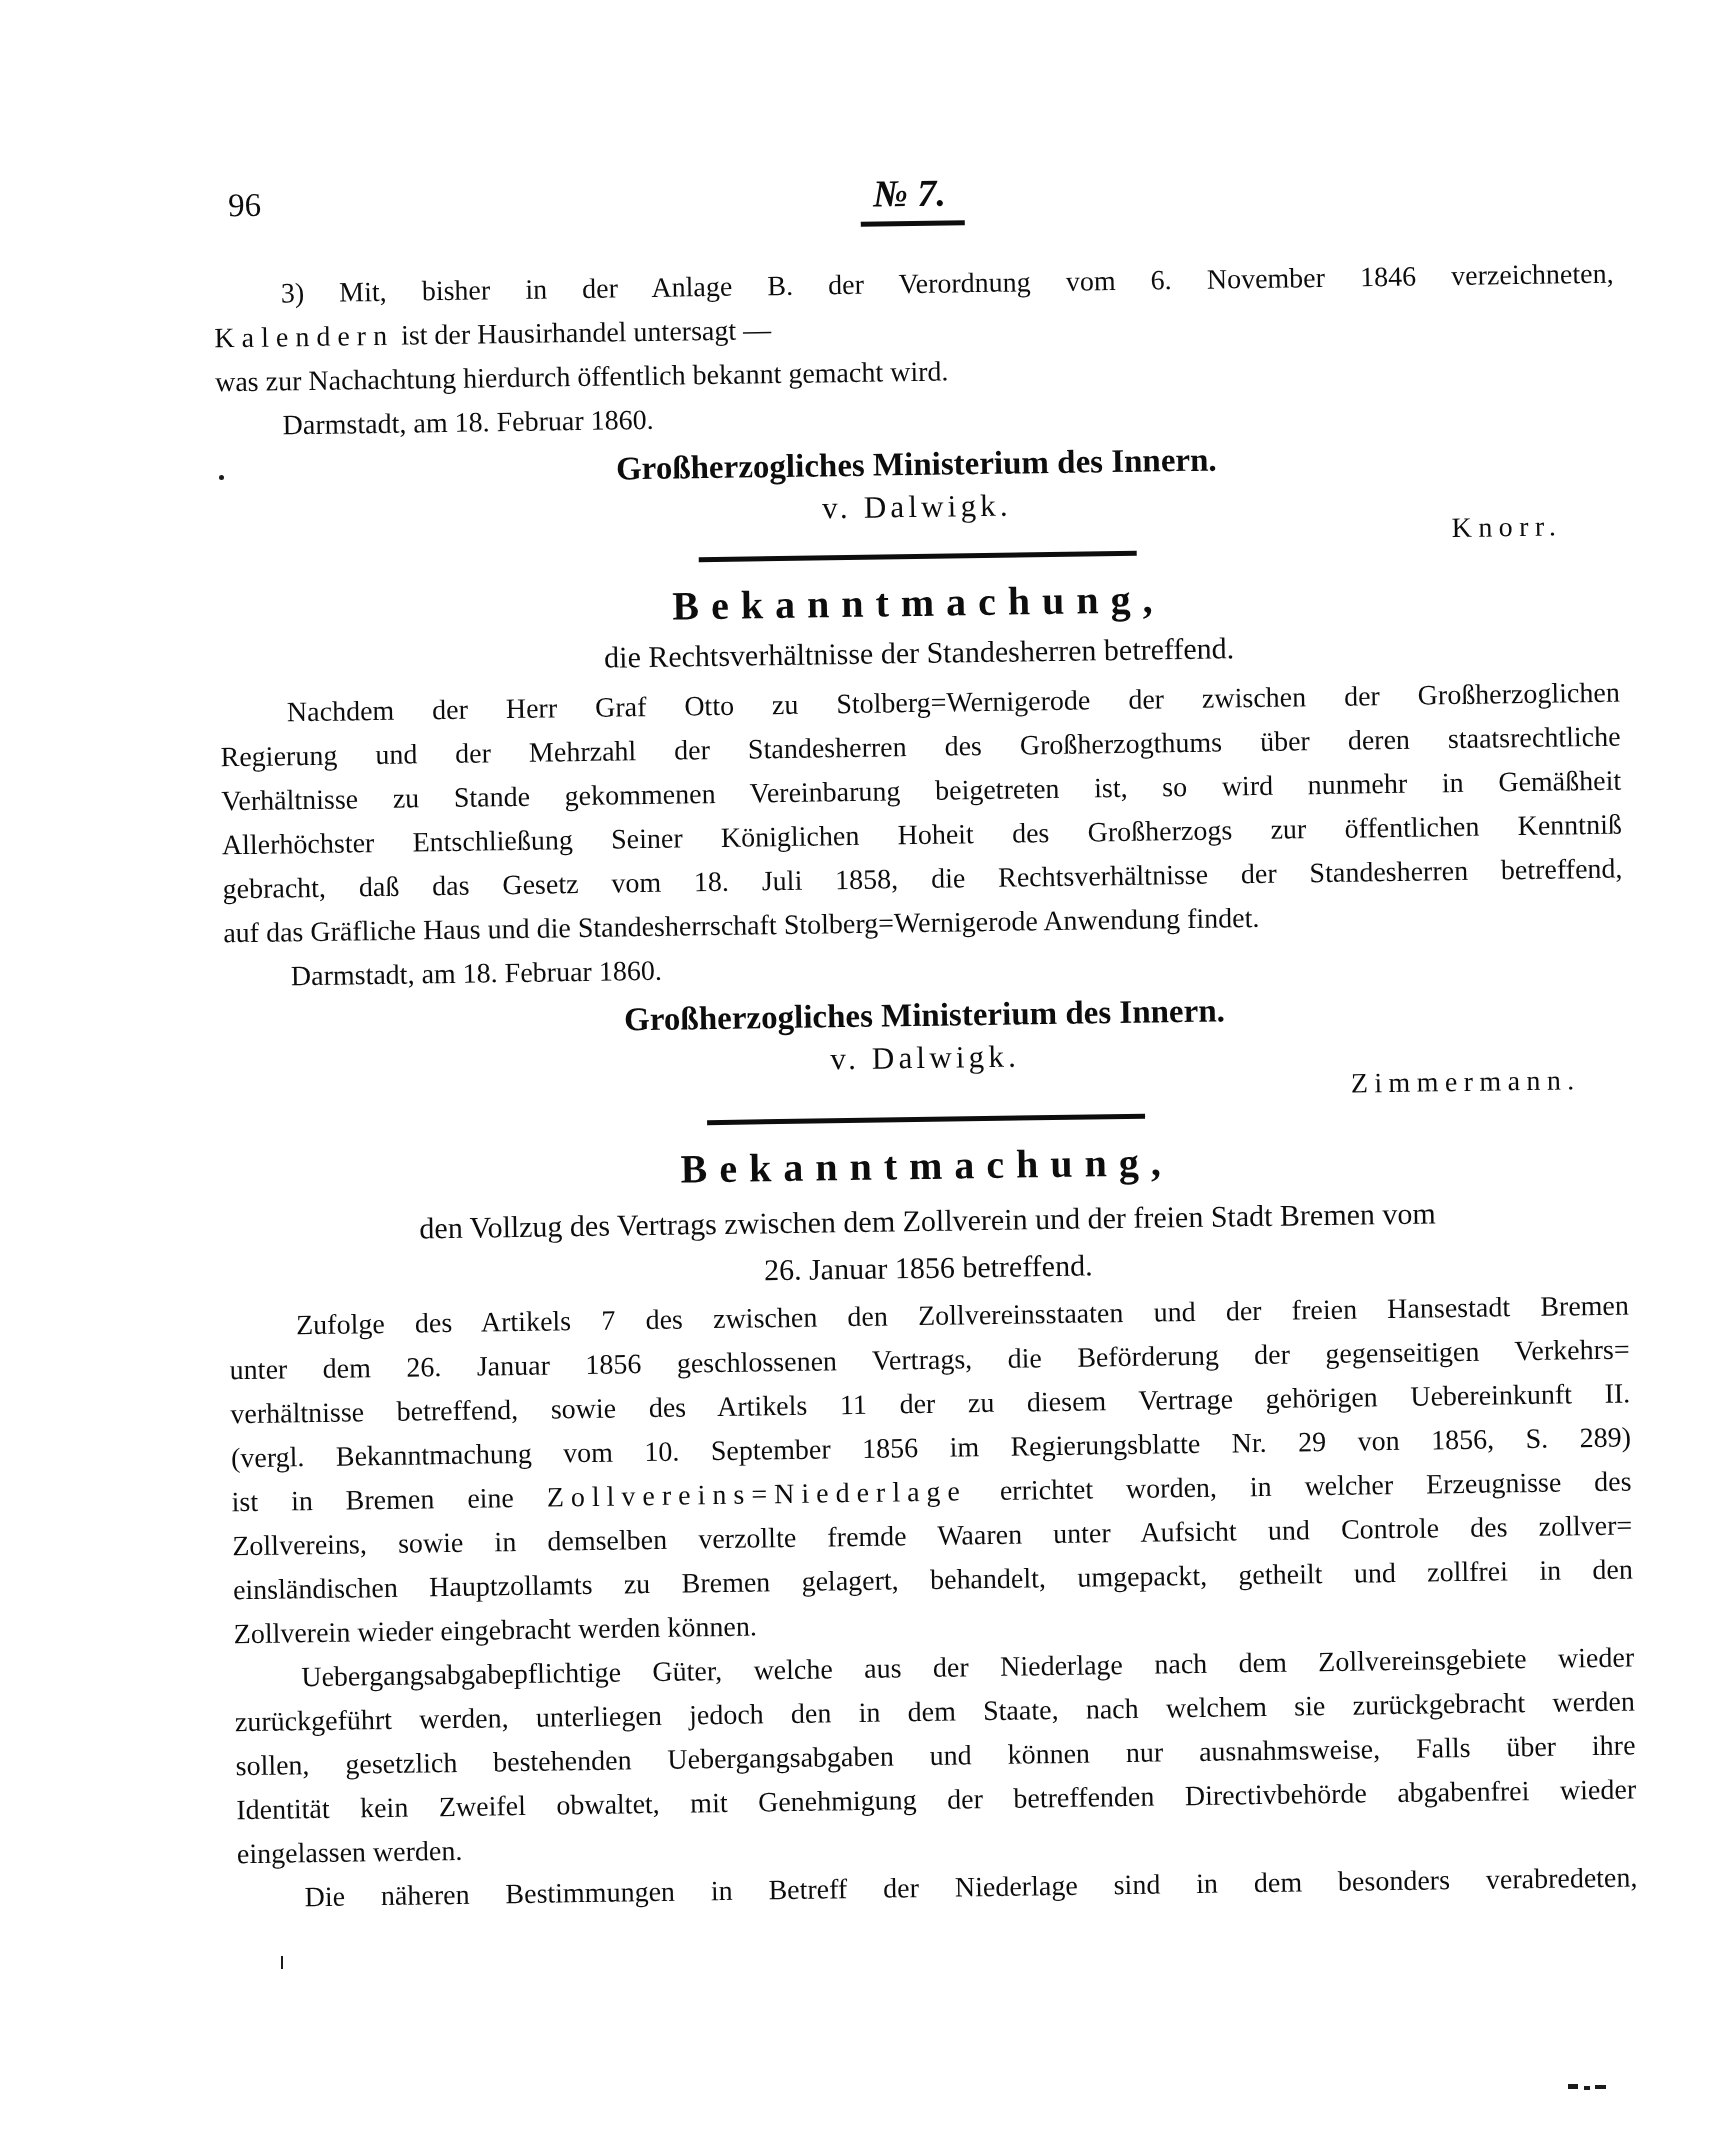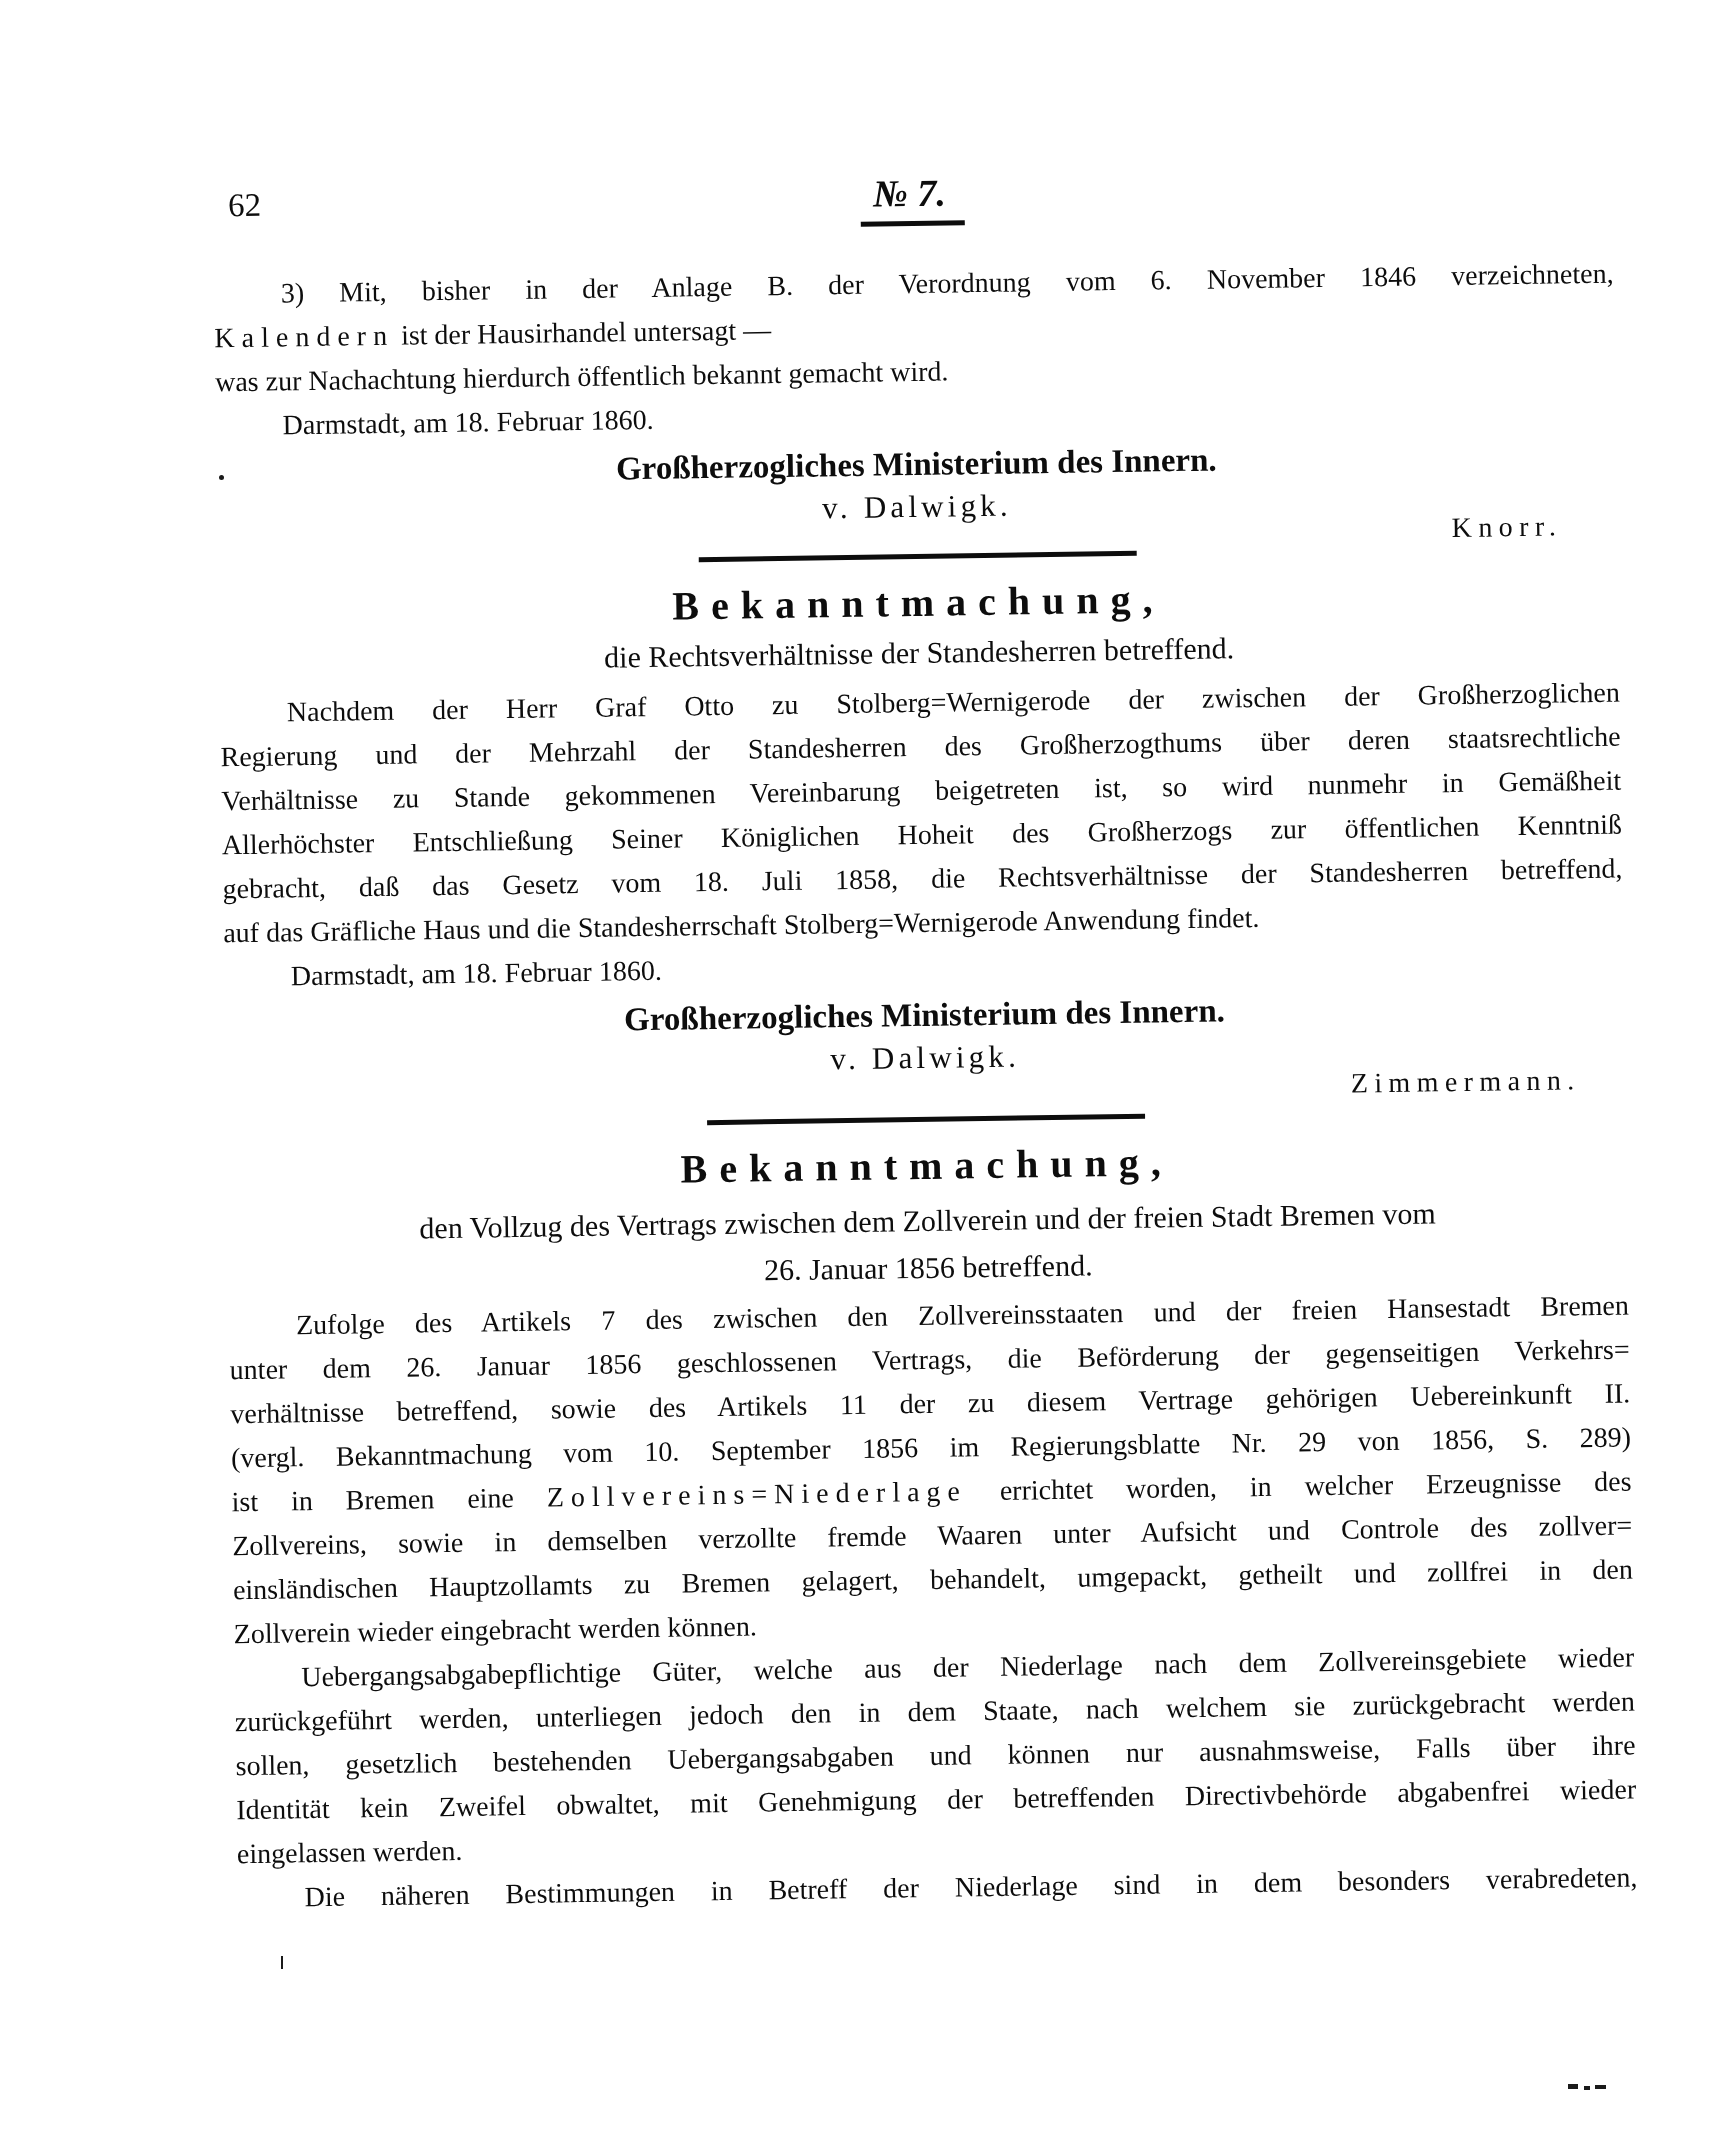--- a/index.html
+++ b/index.html
@@ -79,21 +79,21 @@
   .speck.br2 { width: 6.4px; height: 4.2px; left: 1584px; top: 2086px; }
   .speck.br3 { width: 11.3px; height: 4.2px; left: 1595px; top: 2085px; }
 </style>
 </head>
 <body>
 
 <div class="sheet">
   <div class="content">
 
     <div class="masthead">
-      <span class="pagenum">62</span>
+      <span class="pagenum">96</span>
       <div class="issue-wrap">
         <span class="issue">№ 7.</span>
       </div>
     </div>
 
     <div class="para sec1">
         <div class="line indent just"><span>3) Mit, bisher in der Anlage B. der Verordnung vom 6. November 1846 verzeichneten,</span></div>
         <div class="line"><span class="sp">Kalendern</span><span> ist der Hausirhandel untersagt —</span></div>
         <div class="line"><span>was zur Nachachtung hierdurch öffentlich bekannt gemacht wird.</span></div>
         <div class="line indent"><span>Darmstadt, am 18. Februar 1860.</span></div>

